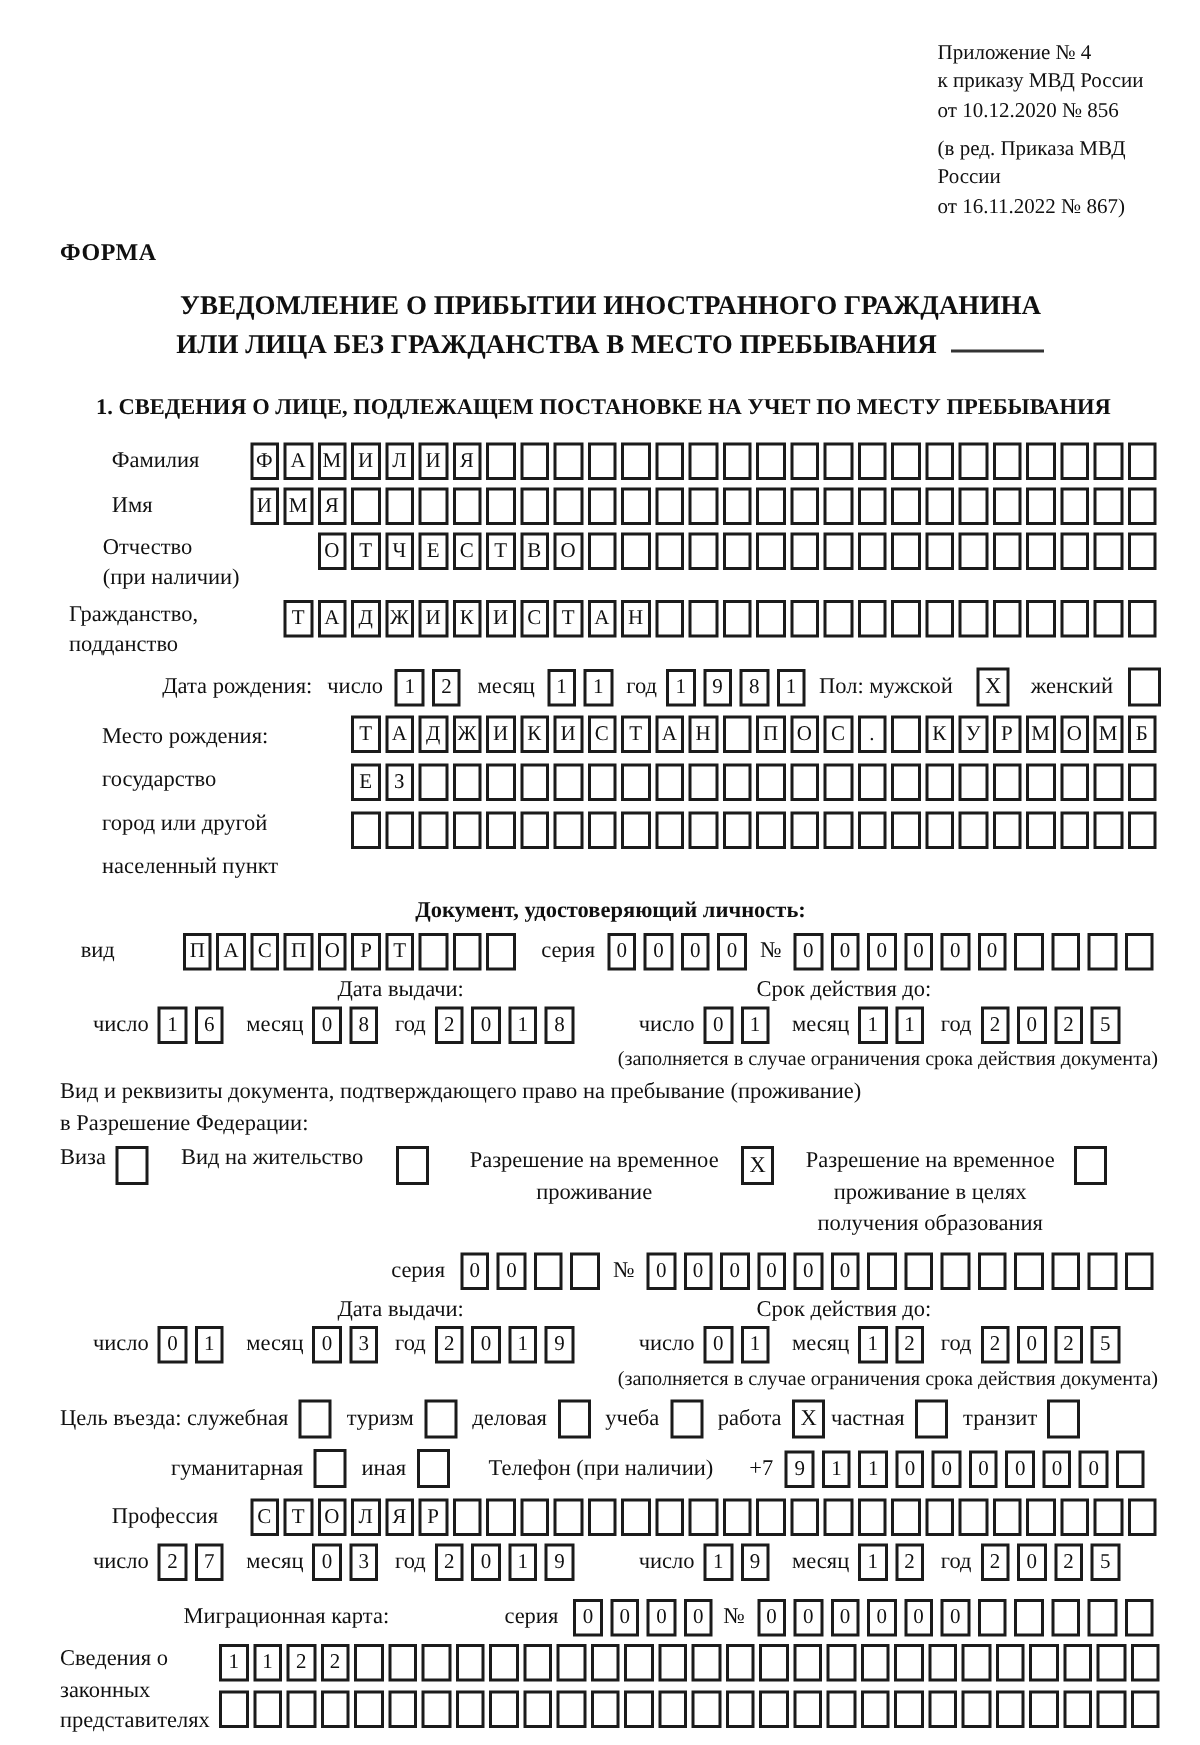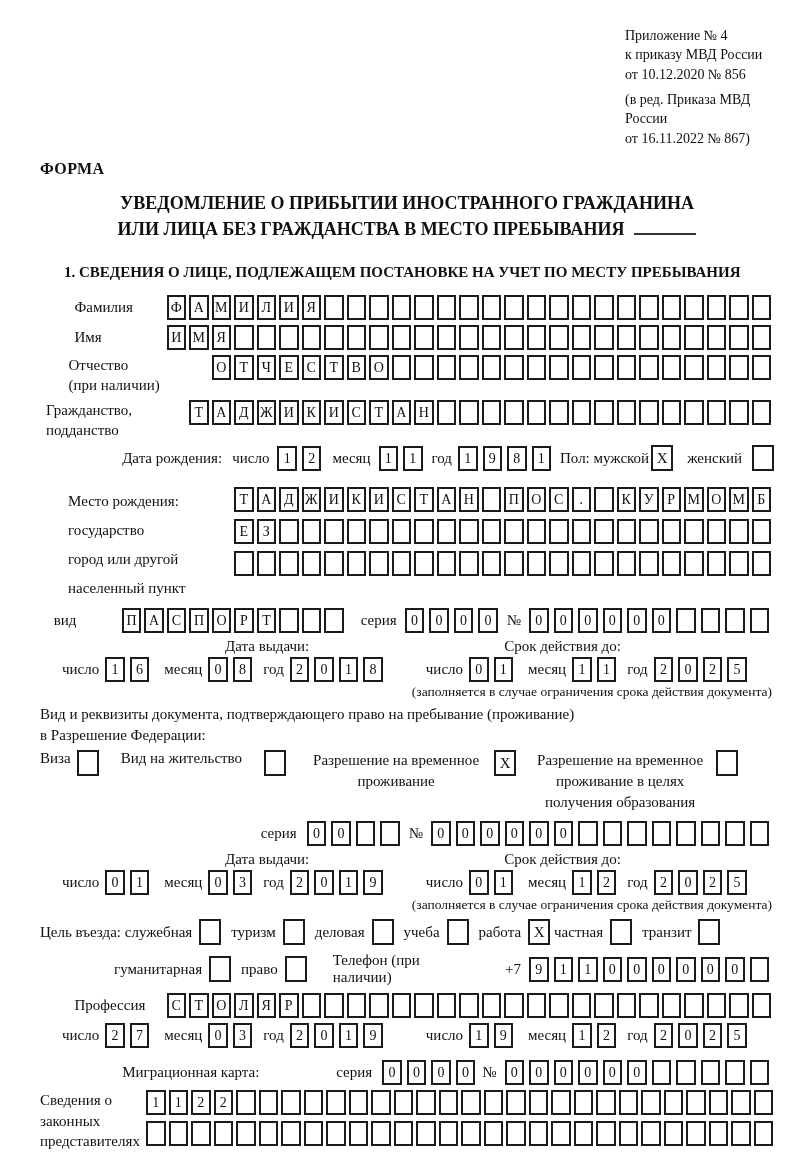--- a/index.html
+++ b/index.html
@@ -225,27 +225,27 @@
           <span class="cell">1</span>
           <span class="cell">1</span>
         </span>
       <span style="margin:0 6px 0 4px;">год</span>
       <span class="cells dates">
           <span class="cell">1</span>
           <span class="cell">9</span>
           <span class="cell">8</span>
           <span class="cell">1</span>
         </span>
-      <span style="margin:0 2px 0 4px;">Пол: мужской</span>
+      <span style="margin:0 16px 0 4px;">Пол: мужской</span>
       <span class="checkbox">X</span>
       <span style="margin:0 10px 0 14px;">женский</span>
       <span class="checkbox"></span>
     </div>
 
-    <div class="row vtop" style="margin-top:16px;">
+    <div class="row vtop" style="margin-top:6px;">
       <span class="label lbl-165 two-line" style="line-height:29px;">
         <span>Место рождения:</span>
         <span>государство</span>
         <span>город или другой</span>
         <span>населенный пункт</span>
       </span>
       <span class="two-line">
         <span class="cells" style="margin-bottom:7px;">
             <span class="cell">Т</span>
             <span class="cell">А</span>
@@ -320,20 +320,21 @@
             <span class="cell"></span>
             <span class="cell"></span>
             <span class="cell"></span>
             <span class="cell"></span>
             <span class="cell"></span>
             <span class="cell"></span>
           </span>
       </span>
     </div>
 
+    <div class="doc-heading">Документ, удостоверяющий личность:</div>
 
     <div class="row">
       <span class="label" style="width:68px;">вид</span>
       <span class="cells">
           <span class="cell">П</span>
           <span class="cell">А</span>
           <span class="cell">С</span>
           <span class="cell">П</span>
           <span class="cell">О</span>
           <span class="cell">Р</span>
@@ -517,21 +518,21 @@
       <span class="checkbox cb" style="margin-right:4px;">X</span>
       <span>частная</span>
       <span class="checkbox cb"></span>
       <span>транзит</span>
       <span class="checkbox cb"></span>
     </div>
 
     <div class="purpose" style="margin-left:74px;">
       <span>гуманитарная</span>
       <span class="checkbox cb"></span>
-      <span>право</span>
+      <span>иная</span>
       <span class="checkbox cb"></span>
       <span style="margin-left:16px;">Телефон (при наличии)</span>
       <span style="margin:0 8px 0 24px;">+7</span>
       <span class="cells dates">
           <span class="cell">9</span>
           <span class="cell">1</span>
           <span class="cell">1</span>
           <span class="cell">0</span>
           <span class="cell">0</span>
           <span class="cell">0</span>

